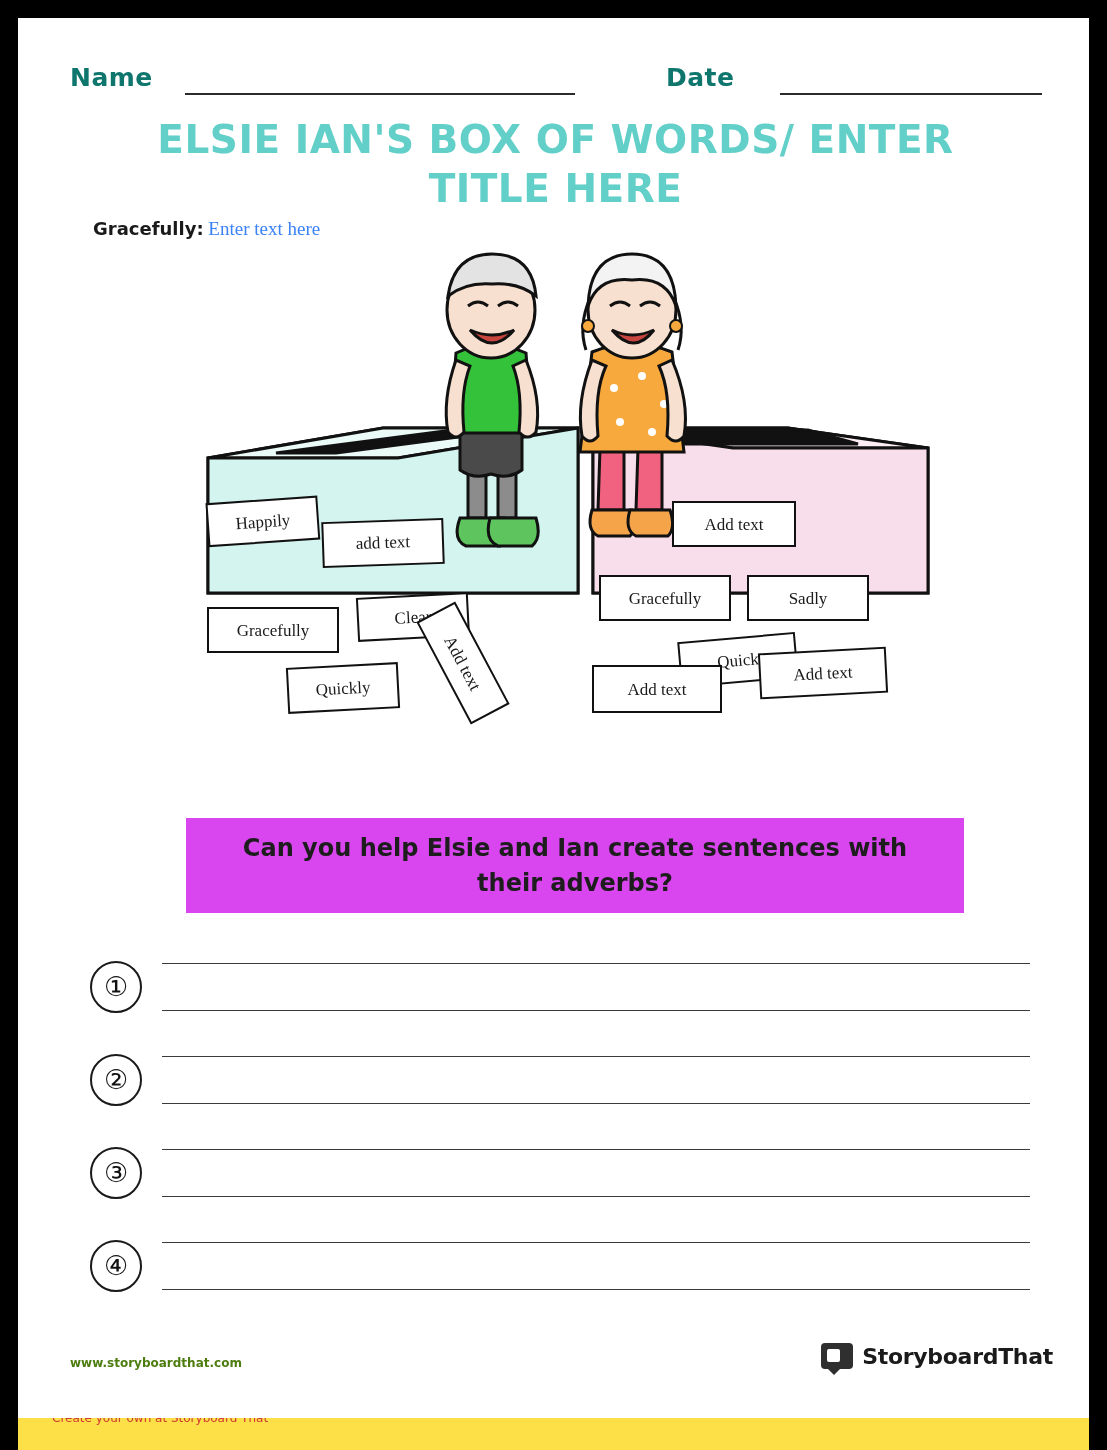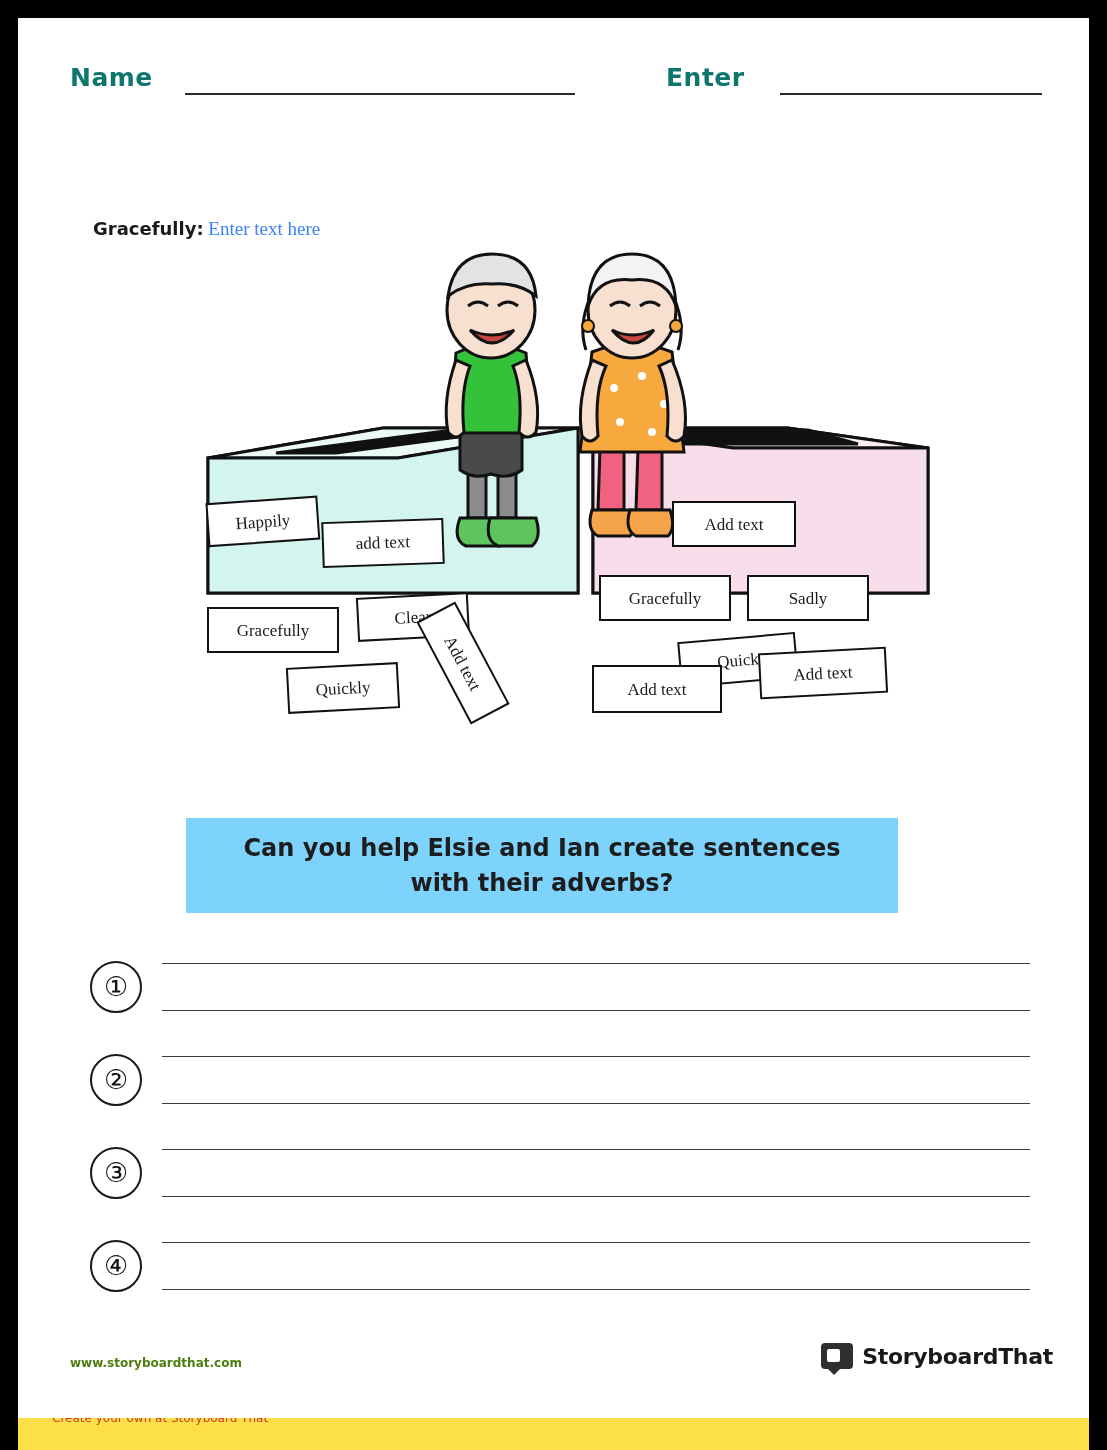--- a/index.html
+++ b/index.html
@@ -88,23 +88,23 @@
     width: 780px;
     height: 560px;
   }
   .illus svg { display: block; }
 
   
   .prompt {
     position: absolute;
     left: 168px;
     top: 800px;
-    width: 712px;
+    width: 778px;
     height: 95px;
-    background: #7dd3fc;
+    background: #d946ef;
     display: flex;
     align-items: center;
     justify-content: center;
     text-align: center;
     padding: 0 30px;
   }
   .prompt-text {
     font-family: "DejaVu Sans", sans-serif;
     font-weight: bold;
     font-size: 24px;
@@ -222,24 +222,25 @@
   }
 </style>
 </head>
 <body>
 
 <div class="page">
 
   <div class="header">
     <div class="hdr-label hdr-name">Name</div>
     <div class="hdr-line hdr-line-name"></div>
-    <div class="hdr-label hdr-date">Enter</div>
+    <div class="hdr-label hdr-date">Date</div>
     <div class="hdr-line hdr-line-date"></div>
   </div>
 
+  <div class="title">Elsie Ian's Box of Words/ Enter Title Here</div>
 
   <div class="directions">
     <span class="dir-label">Gracefully:</span>
     <span class="dir-text">Enter text here</span>
   </div>
 
   <div class="illus">
     <svg width="780" height="560" viewBox="0 0 780 560" xmlns="http://www.w3.org/2000/svg">
 
       <g>

